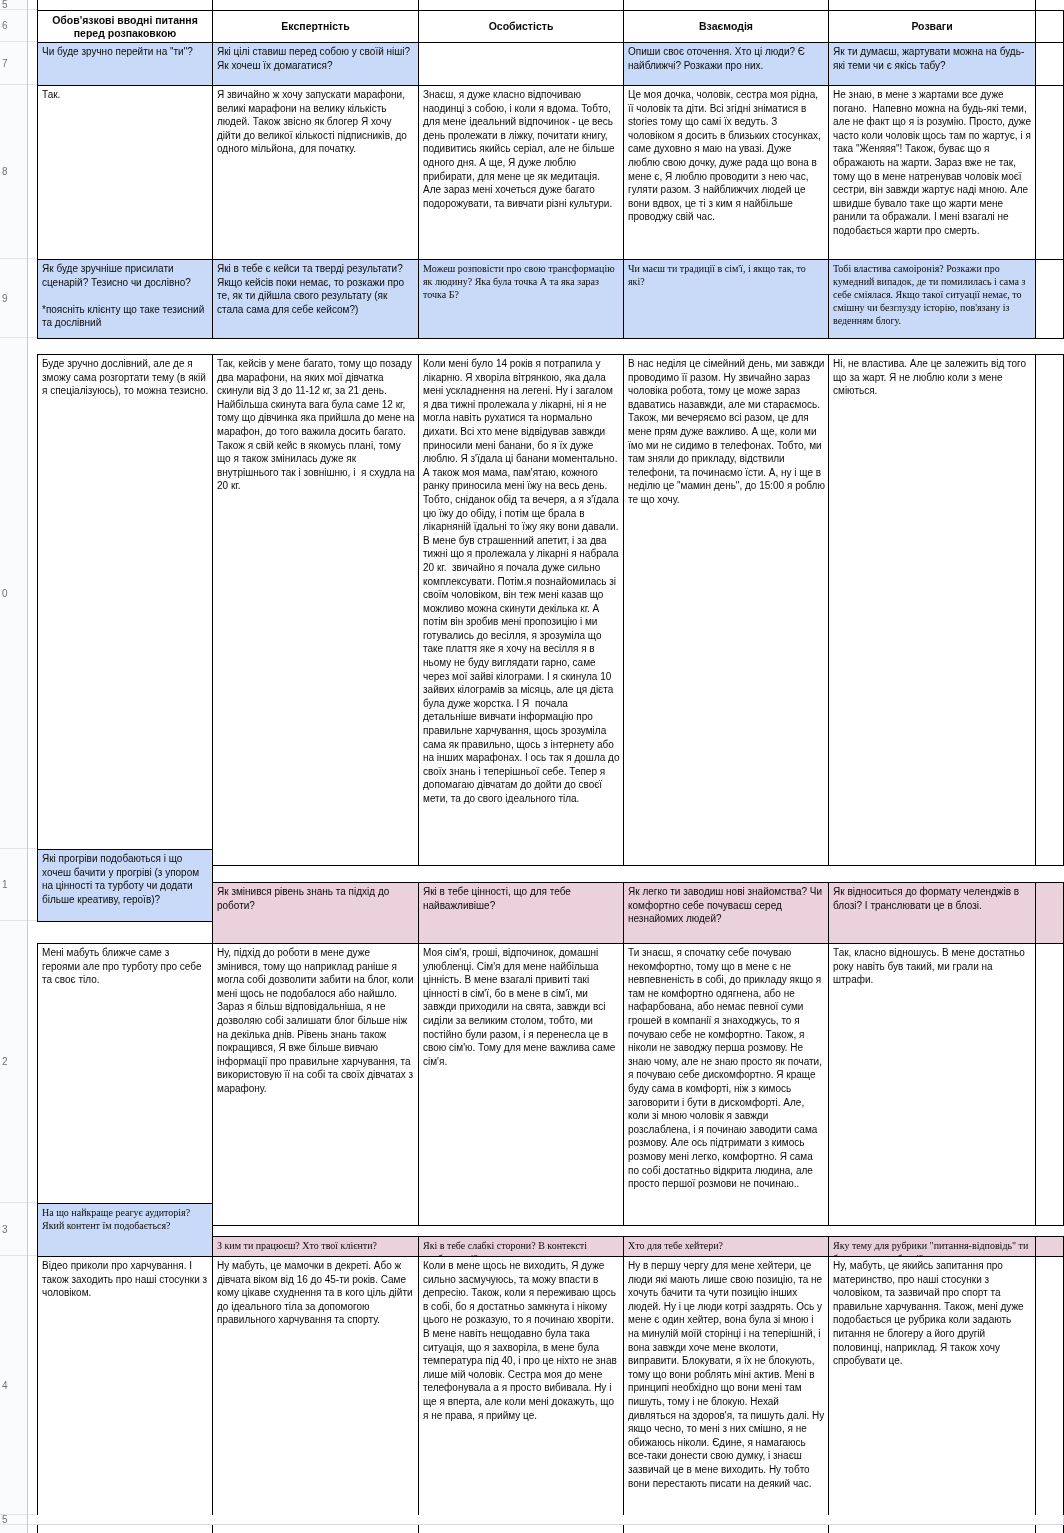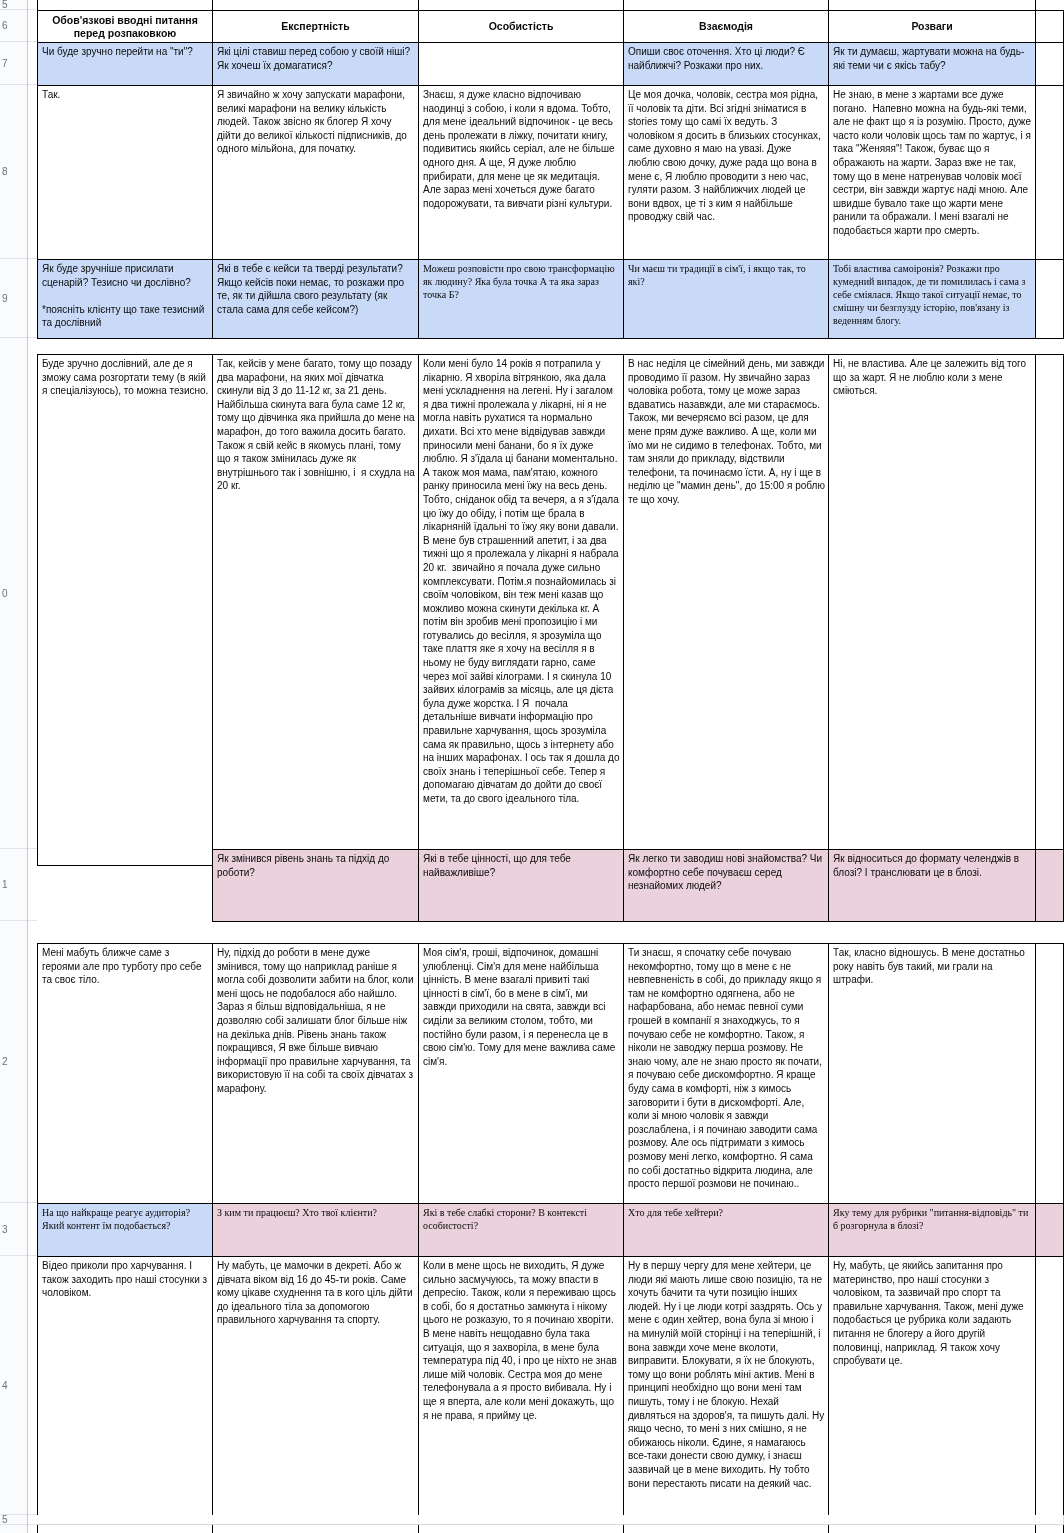--- a/index.html
+++ b/index.html
@@ -19,21 +19,21 @@
   .gr12{top:921px;height:282px}.gr13{top:1203px;height:53px}.gr14{top:1256px;height:259px}
   .gr15{top:1515px;height:10px}
 
   
   .cell{position:absolute;box-sizing:border-box;background:#fff;border:1px solid #000;
         padding:2px 3px 2px 4px;font-size:10px;line-height:13.6px;color:#0b0b0b;
         white-space:pre-wrap;overflow:hidden;word-wrap:break-word;}
   .vline{border:none;border-left:1px solid #000;background:transparent;}
   .g15{border:none;border-right:1px solid #d7d9dc;border-bottom:1px solid #d7d9dc;background:#fff;}
   .qb{background:#c9daf8;}
-  .qp{background:#ead1dc;}
+  .qp{background:#ead1dc;margin-top:33px;}
   .alt{font-size:10px;line-height:13px;font-family:Liberation Serif, serif;}
   .hdr{display:flex;align-items:center;justify-content:center;text-align:center;
        font-weight:700;font-size:10.5px;line-height:13px;padding:1px 4px;white-space:normal;}
 
   
   .cB{left:37px;width:176px}.cC{left:212px;width:207px}.cD{left:418px;width:206px}
   .cE{left:623px;width:206px}.cF{left:828px;width:208px}.cG{left:1035px;width:29px}
 
   
   .r5c{top:0;height:11px}.r6c{top:10px;height:33px}.r7c{top:42px;height:44px}
@@ -107,20 +107,21 @@
   <div class="cell qb alt cF r9c">Тобі властива самоіронія? Розкажи про кумедний випадок, де ти помилилась і сама з себе сміялася. Якщо такої ситуації немає, то смішну чи безглузду історію, пов'язану із веденням блогу.</div>
   <div class="cell cG r9c"></div>
 
   <div class="cell cB r10c">Буде зручно дослівний, але де я зможу сама розгортати тему (в якій я спеціалізуюсь), то можна тезисно.</div>
   <div class="cell cC r10c">Так, кейсів у мене багато, тому що позаду два марафони, на яких мої дівчатка скинули від 3 до 11-12 кг, за 21 день. Найбільша скинута вага була саме 12 кг, тому що дівчинка яка прийшла до мене на марафон, до того важила досить багато. Також я свій кейс в якомусь плані, тому що я також змінилась дуже як внутрішнього так і зовнішню, і  я схудла на 20 кг.</div>
   <div class="cell cD r10c">Коли мені було 14 років я потрапила у лікарню. Я хворіла вітрянкою, яка дала мені ускладнення на легені. Ну і загалом я два тижні пролежала у лікарні, ні я не могла навіть рухатися та нормально дихати. Всі хто мене відвідував завжди приносили мені банани, бо я їх дуже люблю. Я з'їдала ці банани моментально. А також моя мама, пам'ятаю, кожного ранку приносила мені їжу на весь день. Тобто, сніданок обід та вечеря, а я з'їдала цю їжу до обіду, і потім ще брала в лікарняній їдальні то їжу яку вони давали. В мене був страшенний апетит, і за два тижні що я пролежала у лікарні я набрала 20 кг.  звичайно я почала дуже сильно комплексувати. Потім.я познайомилась зі своїм чоловіком, він теж мені казав що можливо можна скинути декілька кг. А потім він зробив мені пропозицію і ми готувались до весілля, я зрозуміла що таке плаття яке я хочу на весілля я в ньому не буду виглядати гарно, саме через мої зайві кілограми. І я скинула 10 зайвих кілограмів за місяць, але ця дієта була дуже жорстка. І Я  почала детальніше вивчати інформацію про правильне харчування, щось зрозуміла сама як правильно, щось з інтернету або на інших марафонах. І ось так я дошла до своїх знань і теперішньої себе. Тепер я допомагаю дівчатам до дойти до своєї мети, та до свого ідеального тіла.</div>
   <div class="cell cE r10c">В нас неділя це сімейний день, ми завжди проводимо її разом. Ну звичайно зараз чоловіка робота, тому це може зараз вдаватись назавжди, але ми стараємось. Також, ми вечеряємо всі разом, це для мене прям дуже важливо. А ще, коли ми їмо ми не сидимо в телефонах. Тобто, ми там зняли до прикладу, відствили телефони, та починаємо їсти. А, ну і ще в неділю це "мамин день", до 15:00 я роблю те що хочу.</div>
   <div class="cell cF r10c">Ні, не властива. Але це залежить від того що за жарт. Я не люблю коли з мене сміються.</div>
   <div class="cell cG r10c"></div>
 
+  <div class="cell qb cB r11c">Які прогріви подобаються і що хочеш бачити у прогріві (з упором на цінності та турботу чи додати більше креативу, героїв)?</div>
   <div class="cell qp cC r11c">Як змінився рівень знань та підхід до роботи?</div>
   <div class="cell qp cD r11c">Які в тебе цінності, що для тебе найважливіше?</div>
   <div class="cell qp cE r11c">Як легко ти заводиш нові знайомства? Чи комфортно себе почуваєш серед незнайомих людей?</div>
   <div class="cell qp cF r11c">Як відноситься до формату челенджів в блозі? І транслювати це в блозі.</div>
   <div class="cell qp cG r11c"></div>
 
   <div class="cell cB r12c">Мені мабуть ближче саме з героями але про турботу про себе та своє тіло.</div>
   <div class="cell cC r12c">Ну, підхід до роботи в мене дуже змінився, тому що наприклад раніше я могла собі дозволити забити на блог, коли мені щось не подобалося або найшло. Зараз я більш відповідальніша, я не дозволяю собі залишати блог більше ніж на декілька днів. Рівень знань також покращився, Я вже більше вивчаю інформації про правильне харчування, та використовую її на собі та своїх дівчатах з марафону.</div>
   <div class="cell cD r12c">Моя сім'я, гроші, відпочинок, домашні улюбленці. Сім'я для мене найбільша цінність. В мене взагалі привиті такі цінності в сім'ї, бо в мене в сім'ї, ми завжди приходили на свята, завжди всі сиділи за великим столом, тобто, ми постійно були разом, і я перенесла це в свою сім'ю. Тому для мене важлива саме сім'я.</div>
   <div class="cell cE r12c">Ти знаєш, я спочатку себе почуваю некомфортно, тому що в мене є не невпевненість в собі, до прикладу якщо я там не комфортно одягнена, або не нафарбована, або немає певної суми грошей в компанії я знаходжусь, то я почуваю себе не комфортно. Також, я ніколи не заводжу перша розмову. Не знаю чому, але не знаю просто як почати, я почуваю себе дискомфортно. Я краще буду сама в комфорті, ніж з кимось заговорити і бути в дискомфорті. Але, коли зі мною чоловік я завжди розслаблена, і я починаю заводити сама розмову. Але ось підтримати з кимось розмову мені легко, комфортно. Я сама по собі достатньо відкрита людина, але просто першої розмови не починаю..</div>

